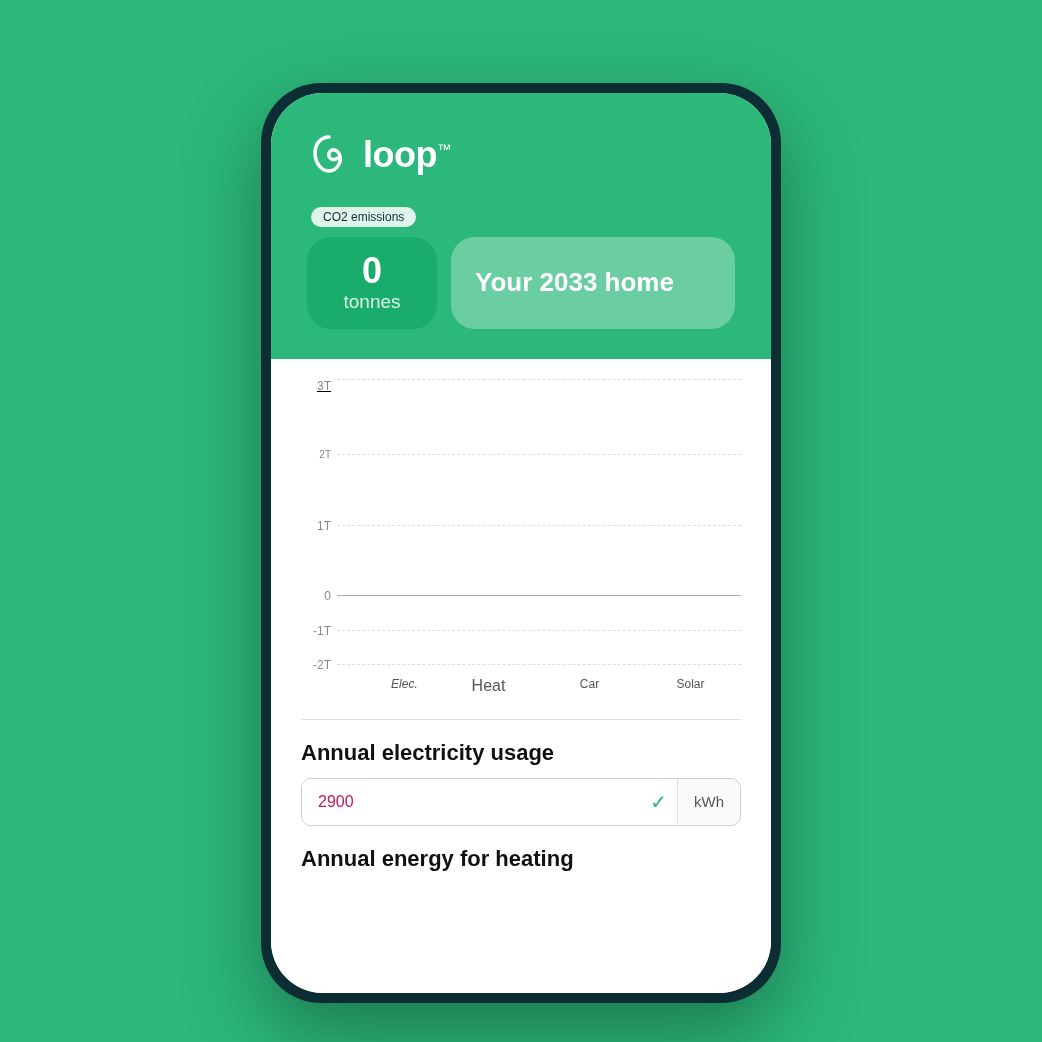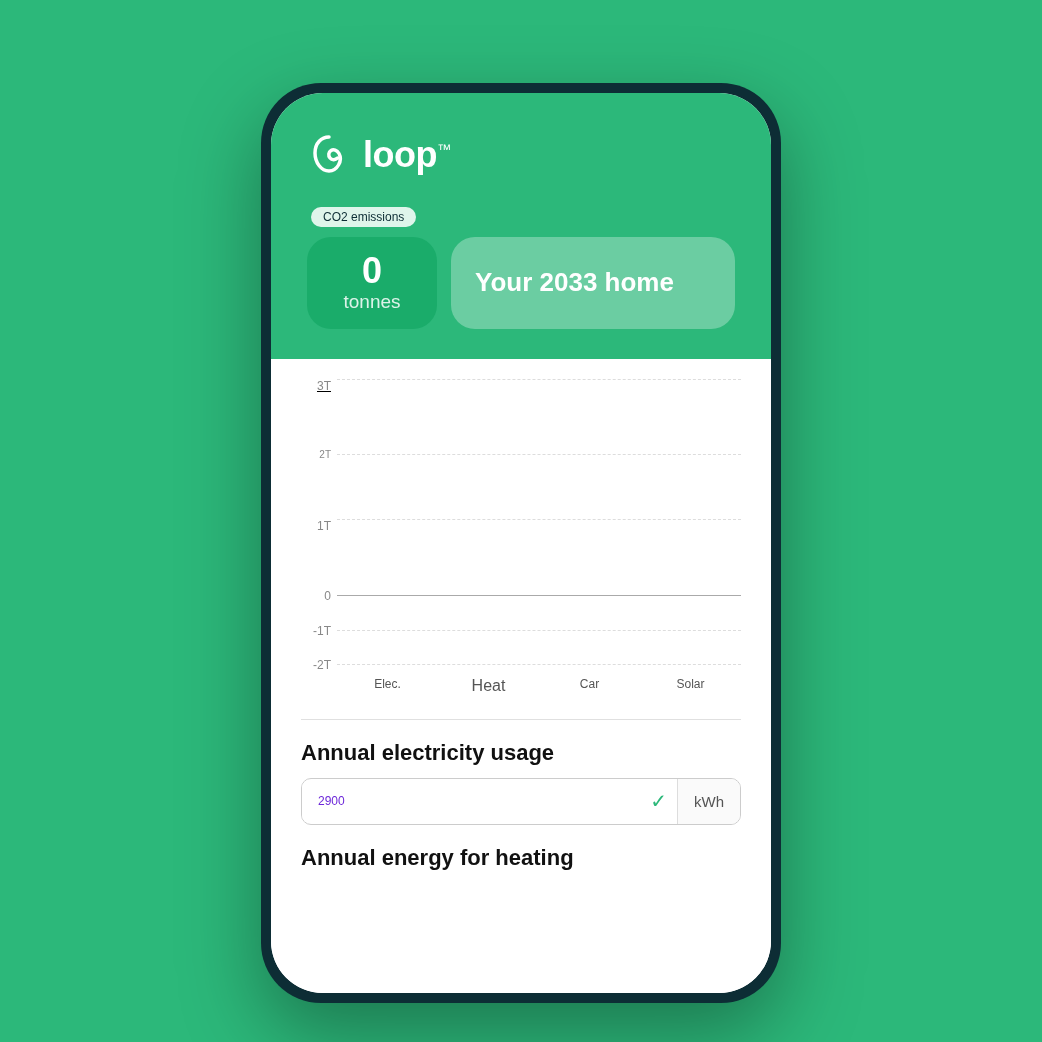--- a/index.html
+++ b/index.html
@@ -168,22 +168,22 @@
       border-radius: 10px;
       overflow: hidden;
       margin-bottom: 20px;
     }
 
     .input-field {
       flex: 1;
       border: none;
       outline: none;
       padding: 14px 16px;
-      font-size: 12px;
-      color: #6d28d9;
+      font-size: 16px;
+      color: #be185d;
     }
 
     .input-check {
       padding: 0 10px;
       color: #2cb87a;
       font-size: 20px;
     }
 
     .input-unit {
       padding: 14px 16px;
@@ -235,21 +235,21 @@
             <div style="position:absolute;top:0%;left:0;right:0;display:flex;text-decoration:underline;">
               <span style="font-size:12px;color:#888;width:36px;text-align:right;padding-right:6px;">3T</span>
               <div style="flex:1;border-top:1px dashed #ddd;"></div>
             </div>
 
             <div style="position:absolute;top:25%;left:0;right:0;display:flex;align-items:center;">
               <span style="font-size:10px;color:#888;width:36px;text-align:right;padding-right:6px;">2T</span>
               <div style="flex:1;border-top:1px dashed #ddd;"></div>
             </div>
 
-            <div style="position:absolute;top:50%;left:0;right:0;display:flex;align-items:flex-start;">
+            <div style="position:absolute;top:50%;left:0;right:0;display:flex;align-items:center;">
               <span style="font-size:12px;color:#888;width:36px;text-align:right;padding-right:6px;">1T</span>
               <div style="flex:1;border-top:1px dashed #ddd;"></div>
             </div>
 
             <div style="position:absolute;top:75%;left:0;right:0;display:flex;align-items:center;">
               <span style="font-size:12px;color:#888;width:36px;text-align:right;padding-right:6px;">0</span>
               <div style="flex:1;border-top:1.5px solid #aaa;"></div>
             </div>
 
             <div style="position:absolute;top:87.5%;left:0;right:0;display:flex;align-items:center;">
@@ -284,21 +284,21 @@
               <div style="position:absolute;bottom:25%;height:58%;background:#5a8f1a;border-radius:3px 3px 0 0;width:100%;"></div>
             </div>
 
             <div style="position:absolute;left:71%;width:15%;">
 
               <div style="position:absolute;top:75%;height:27%;background:#f59e0b;border-radius:0 0 3px 3px;width:100%;"></div>
             </div>
           </div>
 
           <div style="position:absolute;bottom:4px;left:36px;right:0;display:flex;justify-content:space-around;">
-            <span style="font-size:12px;color:#555;width:15%;text-align:center;">Elec.</span>
+            <span style="font-size:12px;color:#555;width:15%;text-align:right;font-style:italic;">Elec.</span>
             <span style="font-size:16px;color:#555;width:15%;text-align:center;">Heat</span>
             <span style="font-size:12px;color:#555;width:15%;text-align:center;">Car</span>
             <span style="font-size:12px;color:#555;width:15%;text-align:center;">Solar</span>
           </div>
 
         </div>
       </div>
 
       <hr class="divider">
 

